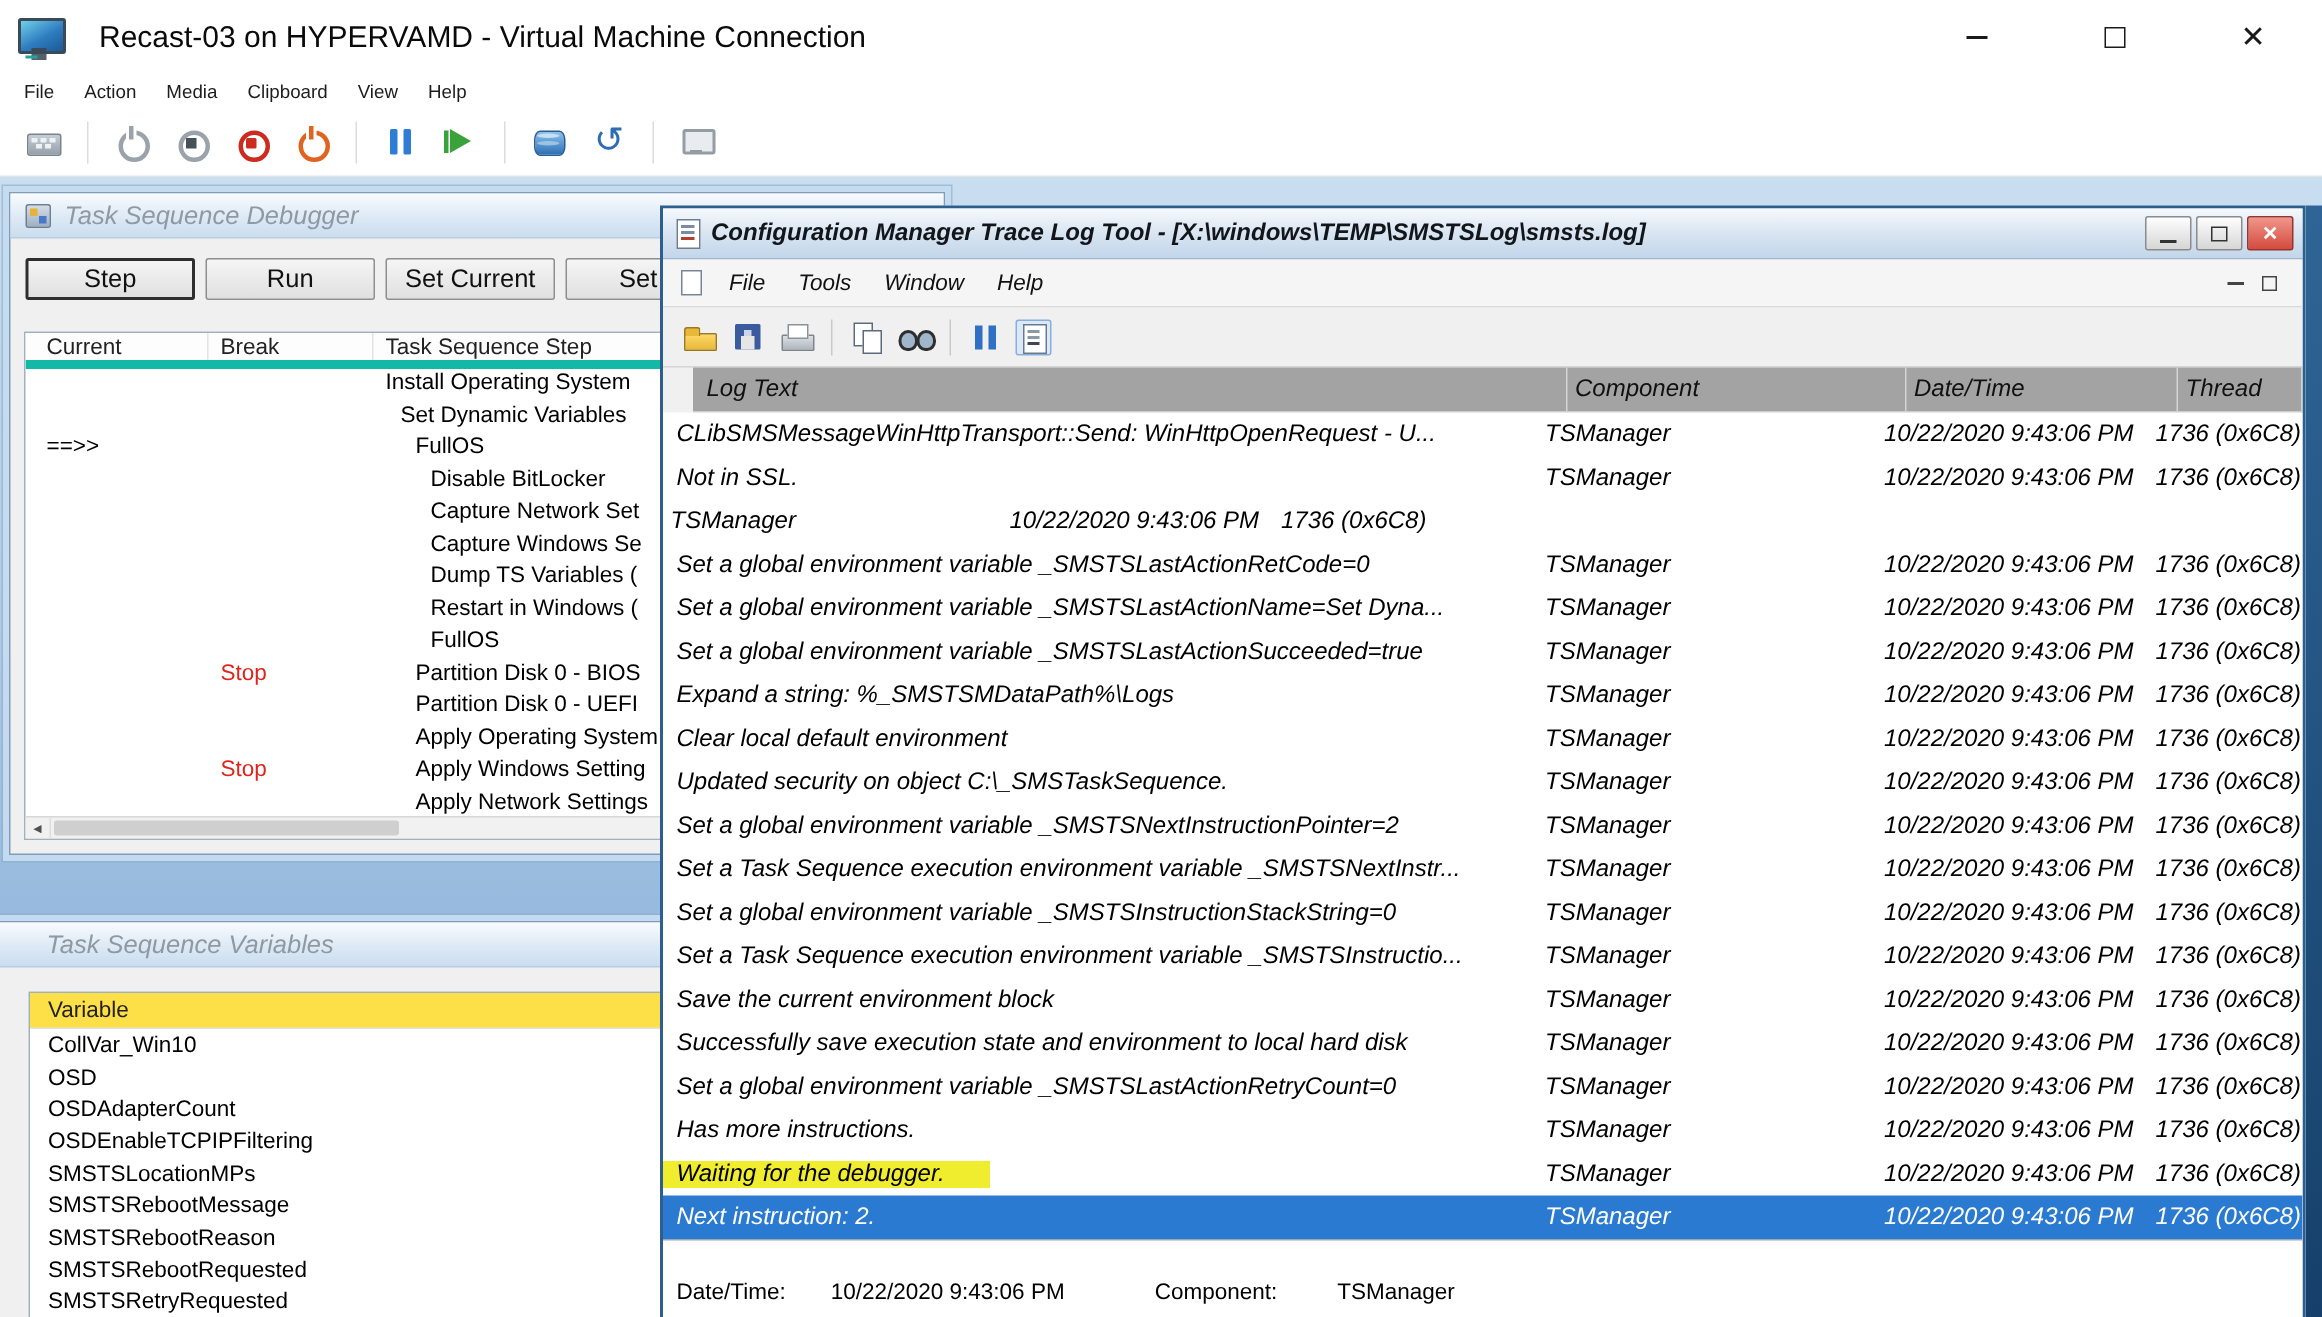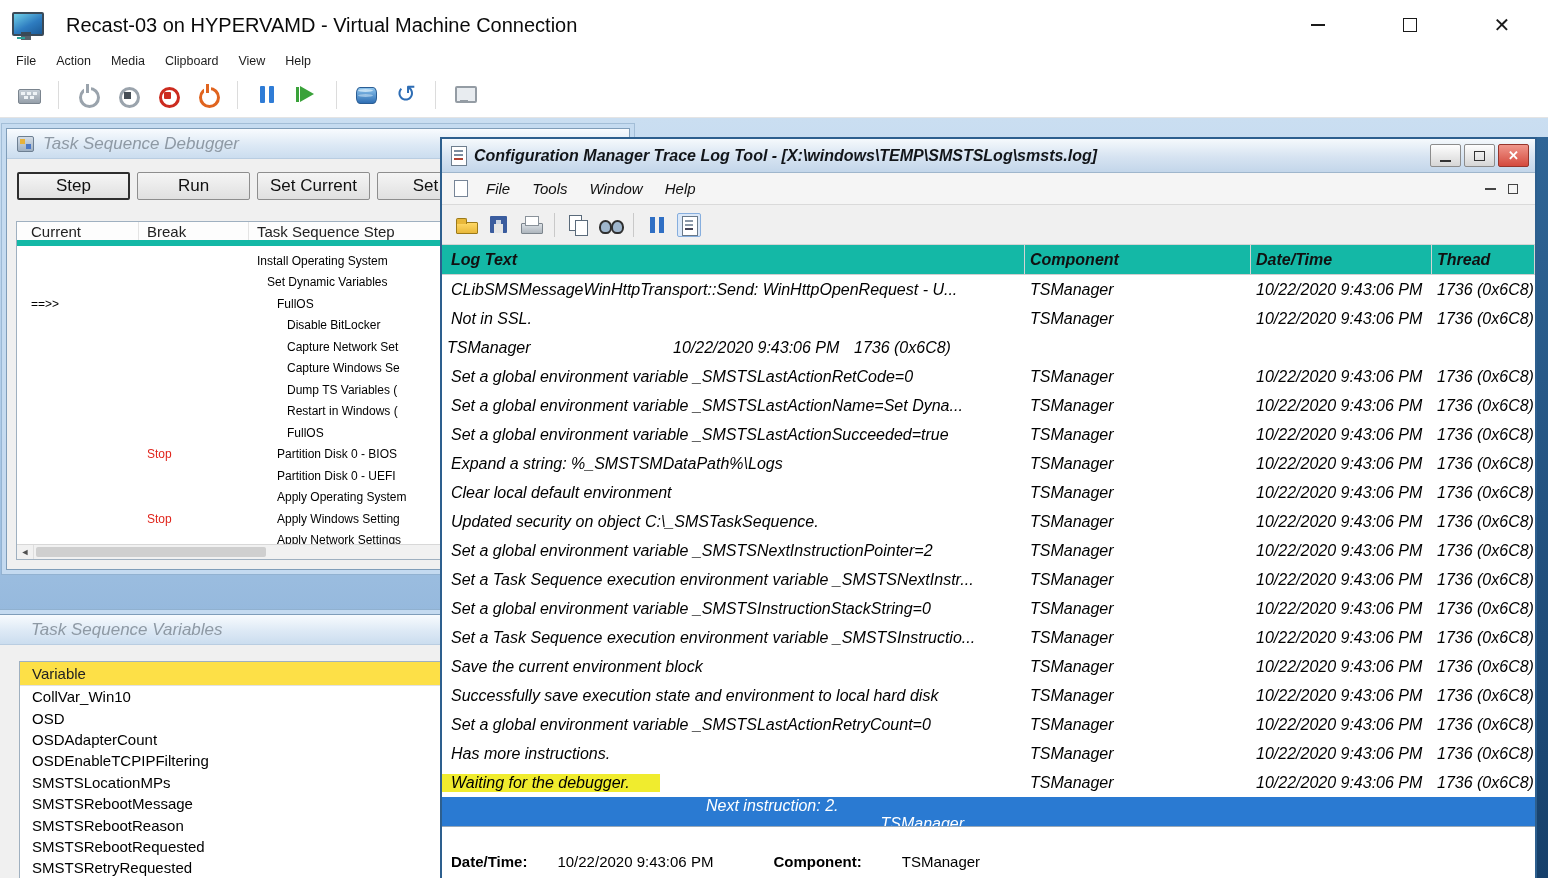--- a/index.html
+++ b/index.html
@@ -64,21 +64,21 @@
   .btn{width:113px;height:28px;font-family:inherit;font-size:17px;color:#111;background:linear-gradient(180deg,#f5f5f5,#e0e0e0);border:1px solid #8e8e8e;border-radius:2px;cursor:pointer;}
   .btn.default{border:2px solid #2e2e2e;}
   .dbg-list{position:absolute;left:9px;top:92px;width:614px;bottom:9px;background:#fff;border:1px solid #9fb0c0;overflow:hidden;}
   .dbg-header{display:flex;height:24px;align-items:stretch;background:#fdfdfd;border-bottom:6px solid #14b8a6;font-size:15px;color:#222;}
   .dbg-header span{display:flex;align-items:center;}
   .col-current{width:122px;padding-left:14px;flex:0 0 auto;white-space:nowrap;overflow:hidden;}
   .col-break{width:110px;padding-left:8px;flex:0 0 auto;white-space:nowrap;overflow:hidden;}
   .col-step{flex:1;white-space:nowrap;overflow:hidden;}
   .dbg-header .col-current,.dbg-header .col-break{border-right:1px solid #e4e4e4;}
   .dbg-header .col-step{padding-left:8px;}
-  .dbg-row{display:flex;height:21.5px;align-items:flex-end;font-size:12px;color:#000;}
+  .dbg-row{display:flex;height:21.5px;align-items:flex-start;font-size:15px;color:#000;}
   .col-break.stop{color:var(--stop,#e0241b);}
   .hscroll{position:absolute;left:0;right:0;bottom:0;height:15px;background:#f1f1f1;border-top:1px solid #d8d8d8;display:flex;align-items:stretch;}
   .hs-arrow{width:17px;color:#505050;font-size:9px;display:flex;align-items:center;justify-content:center;border-right:1px solid #dedede;cursor:pointer;}
   .hs-thumb{width:230px;background:#cfcfcf;border-radius:2px;margin:2px 0 2px 2px;cursor:grab;}
 
   
   .vars{left:-4px;top:496px;width:632px;height:310px;z-index:1;}
   .vars .basic-titlebar{padding-left:34px;}
   .vars-list{position:absolute;left:22px;top:46px;width:606px;bottom:-2px;background:#fff;border:1px solid #9fb0c0;overflow:hidden;}
   .vars-header{height:24px;display:flex;align-items:center;padding-left:12px;font-size:15px;color:#222;border-bottom:1px solid #e2e2e2;background:#fde047;}
@@ -114,33 +114,33 @@
   .icon-copy::before{content:"";position:absolute;left:3px;top:2px;width:11px;height:14px;background:#fff;border:1px solid #5a6a7a;}
   .icon-copy::after{content:"";position:absolute;left:9px;top:7px;width:11px;height:14px;background:#fff;border:1px solid #5a6a7a;}
   .icon-find::before{content:"";position:absolute;left:1px;top:7px;width:9px;height:10px;border:2px solid #2e2e2e;border-radius:50% 50% 45% 45%;background:#9fb6cc;}
   .icon-find::after{content:"";position:absolute;left:13px;top:7px;width:9px;height:10px;border:2px solid #2e2e2e;border-radius:50% 50% 45% 45%;background:#9fb6cc;}
   .icon-pause2::before{content:"";position:absolute;left:5px;top:4px;width:5px;height:16px;background:#2f6fc4;}
   .icon-pause2::after{content:"";position:absolute;left:14px;top:4px;width:5px;height:16px;background:#2f6fc4;}
   .icon-scroll-to-end{border:1px solid #86aede;background:#dbe8f8;border-radius:2px;}
   .icon-scroll-to-end::before{content:"";position:absolute;left:4px;top:2px;width:14px;height:18px;background:#fff;border:1px solid #6a7a8a;}
   .icon-scroll-to-end::after{content:"";position:absolute;left:7px;top:6px;width:8px;height:2px;background:#8a98a8;box-shadow:0 4px 0 #8a98a8,0 8px 0 #445;}
 
-  .cm-grid-header{height:30px;flex:0 0 auto;display:flex;align-items:stretch;background:#14b8a6;border-bottom:1px solid #cfcfcf;font-size:16px;font-style:italic;font-weight:700;color:#111;}
+  .cm-grid-header{height:30px;flex:0 0 auto;display:flex;align-items:stretch;background:#a3a3a3;border-bottom:1px solid #cfcfcf;font-size:16px;font-style:italic;font-weight:400;color:#111;margin-left:20px;}
   .cm-grid-header span{display:flex;align-items:center;}
   .cm-grid-header .hcell{border-right:1px solid #d4d4d4;}
   .c-text{width:583px;padding-left:9px;flex:0 0 auto;overflow:hidden;white-space:nowrap;}
   .c-comp{width:226px;padding-left:5px;flex:0 0 auto;overflow:hidden;white-space:nowrap;}
   .c-date{width:181px;padding-left:5px;flex:0 0 auto;overflow:hidden;white-space:nowrap;}
   .c-thread{flex:1;padding-left:5px;overflow:hidden;white-space:nowrap;}
   .cm-rows{height:551px;flex:0 0 auto;background:#fff;overflow:hidden;}
   .log-row{display:flex;height:29px;align-items:center;font-size:16px;font-style:italic;color:#000;cursor:default;}
-  .log-row.selected{background:var(--sel,#2a7ad2);color:#fff;flex-direction:column;}
+  .log-row.selected{background:var(--sel,#2a7ad2);color:#fff;}
   .log-row .hl{background:var(--hl,#f0ec2e);margin-left:-9px;padding:4px 30px 4px 9px;}
   .cm-status{flex:1;background:#fff;border-top:1px solid #98a8b8;padding:26px 10px 10px 9px;font-size:15px;color:#000;white-space:nowrap;}
-  .s-label{font-weight:bold;}
+  .s-label{font-weight:normal;}
   .s-dtv{margin-left:30px;}
   .s-cl{margin-left:60px;}
   .s-cv{margin-left:40px;}
 </style>
 </head>
 <body>
 
 <div class="screen">
 
   <div class="titlebar">

